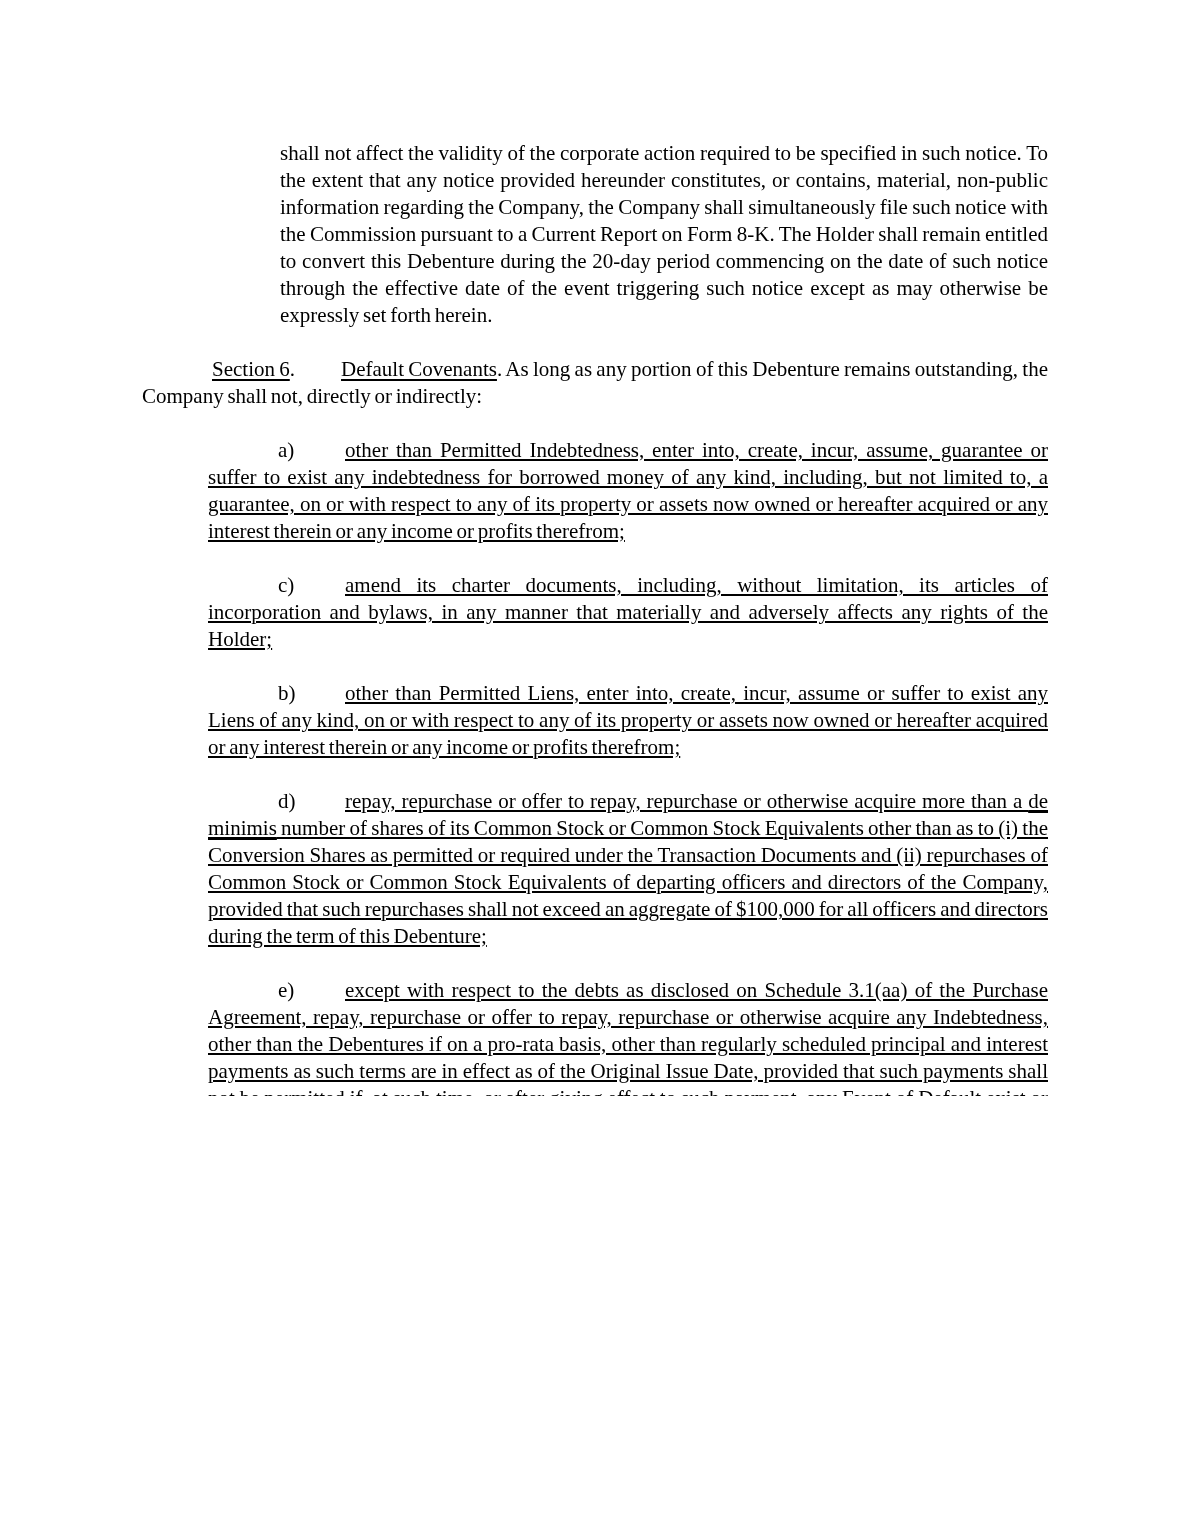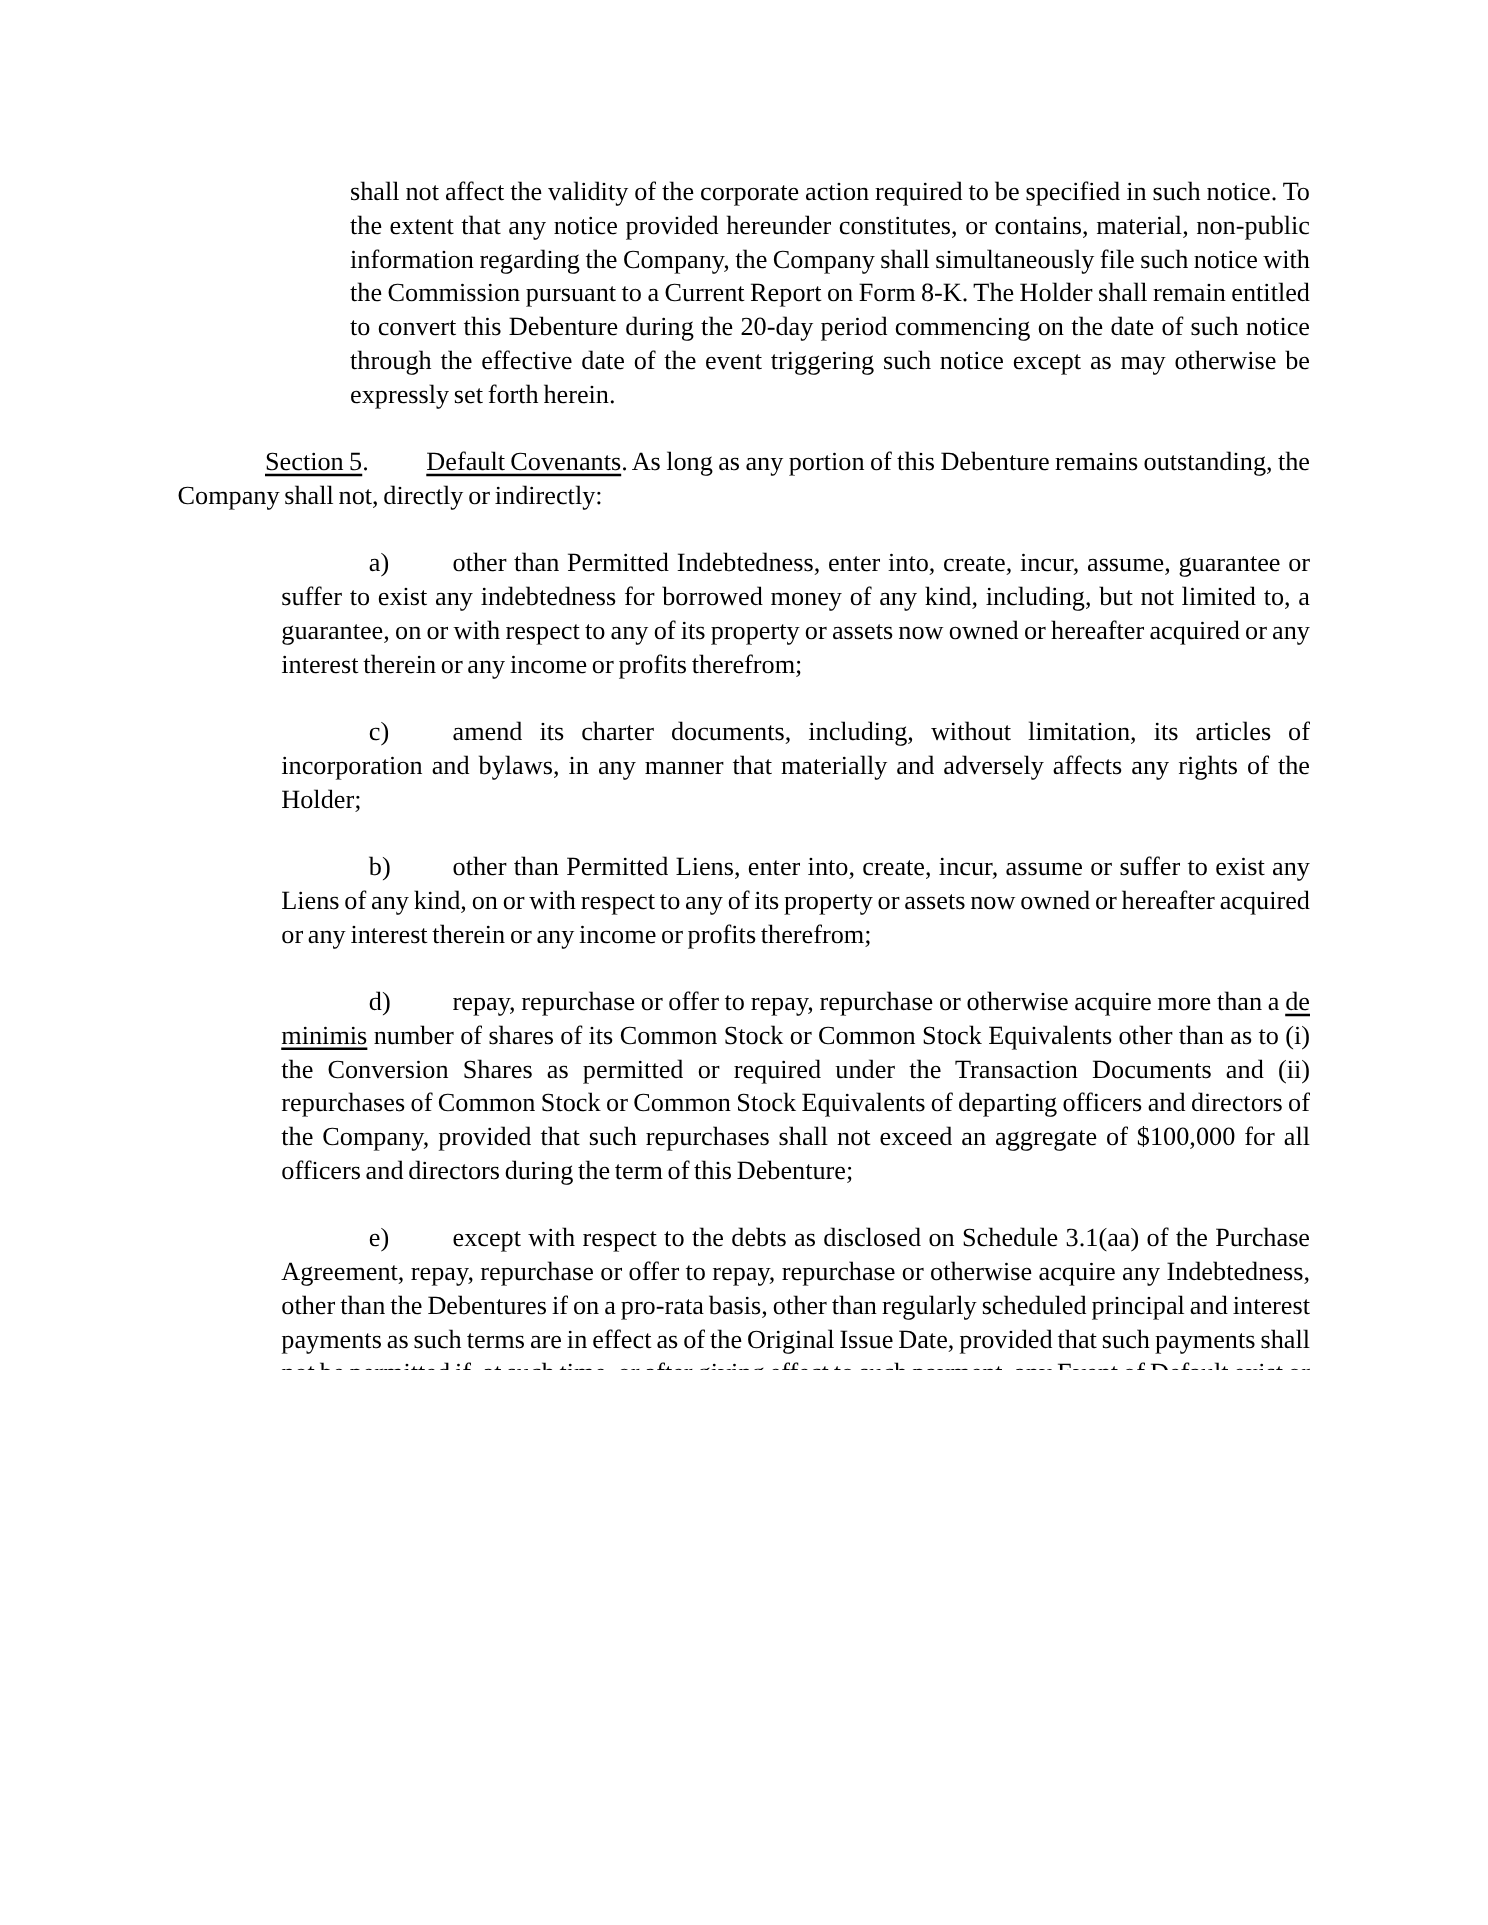--- a/index.html
+++ b/index.html
@@ -26,22 +26,23 @@
     margin: 0 0 27px 0;
     text-align: justify;
   }
   .blockquote {
     margin-left: 138px;
   }
   .section-para {
     text-indent: 70px;
   }
   .item-para {
-    margin-left: 83px;
+    margin-left: 66px;
     text-indent: 70px;
+    text-decoration: underline;
   }
   .item-letter {
     display: inline-block;
     width: 67px;
     text-indent: 0;
   }
   .tab {
     display: inline-block;
     width: 46px;
   }
@@ -55,21 +56,21 @@
     text-indent: 0;
   }
 </style>
 </head>
 <body>
 
 <div class="page">
 
   <p class="para blockquote">shall not affect the validity of the corporate action required to be specified in such notice.  To the extent that any notice provided hereunder constitutes, or contains, material, non-public information regarding the Company, the Company shall simultaneously file such notice with the Commission pursuant to a Current Report on Form 8-K.  The Holder shall remain entitled to convert this Debenture during the 20-day period commencing on the date of such notice through the effective date of the event triggering such notice except as may otherwise be expressly set forth herein.</p>
 
-  <p class="para section-para"><span class="underline">Section 5</span><span>.</span><span class="tab"></span><span class="underline">Default Covenants</span><span>. As long as any portion of this Debenture remains outstanding, the Company shall not, directly or indirectly:</span></p>
+  <p class="para section-para"><span class="underline">Section 6</span><span>.</span><span class="tab"></span><span class="underline">Default Covenants</span><span>. As long as any portion of this Debenture remains outstanding, the Company shall not, directly or indirectly:</span></p>
 
   <p class="para item-para"><span class="item-letter">a)</span><span>other than Permitted Indebtedness, enter into, create, incur, assume, guarantee or suffer to exist any indebtedness for borrowed money of any kind, including, but not limited to, a guarantee, on or with respect to any of its property or assets now owned or hereafter acquired or any interest therein or any income or profits therefrom;</span></p>
 
   <p class="para item-para"><span class="item-letter">c)</span><span>amend its charter documents, including, without limitation, its articles of incorporation and bylaws, in any manner that materially and adversely affects any rights of the Holder;</span></p>
 
   <p class="para item-para"><span class="item-letter">b)</span><span>other than Permitted Liens, enter into, create, incur, assume or suffer to exist any Liens of any kind, on or with respect to any of its property or assets now owned or hereafter acquired or any interest therein or any income or profits therefrom;</span></p>
 
   <p class="para item-para"><span class="item-letter">d)</span><span>repay, repurchase or offer to repay, repurchase or otherwise acquire more than a </span><span class="underline">de minimis</span><span> number of shares of its Common Stock or Common Stock Equivalents other than as to (i) the Conversion Shares as permitted or required under the Transaction Documents and (ii) repurchases of Common Stock or Common Stock Equivalents of departing officers and directors of the Company, provided that such repurchases shall not exceed an aggregate of $100,000 for all officers and directors during the term of this Debenture;</span></p>
 
   <p class="para item-para"><span class="item-letter">e)</span><span>except with respect to the debts as disclosed on Schedule 3.1(aa) of the Purchase Agreement, repay, repurchase or offer to repay, repurchase or otherwise acquire any Indebtedness, other than the Debentures if on a pro-rata basis, other than regularly scheduled principal and interest payments as such terms are in effect as of the Original Issue Date, provided that such payments shall not be permitted if, at such time, or after giving effect to such payment, any Event of Default exist or occur, except for repayments to the Company’s officers and directors in an amount not to exceed an aggregate of $100,000 for all officers and directors during the term of this Debenture;</span></p>

